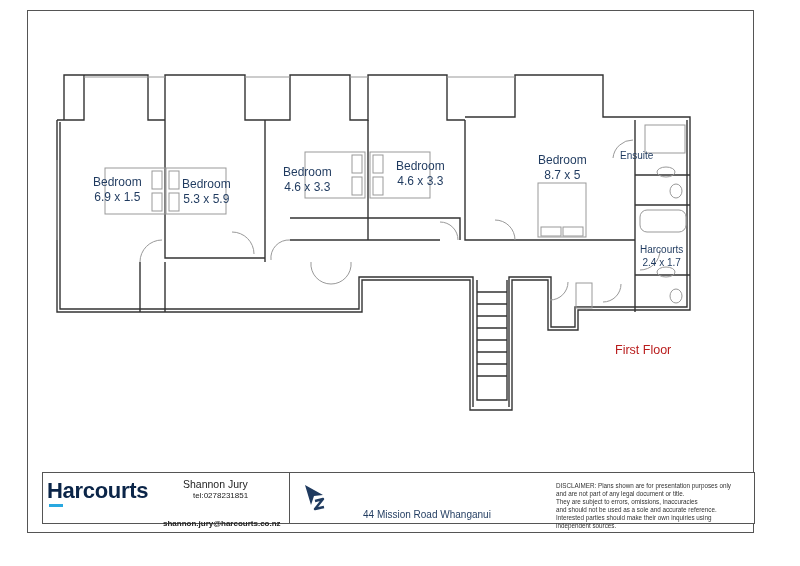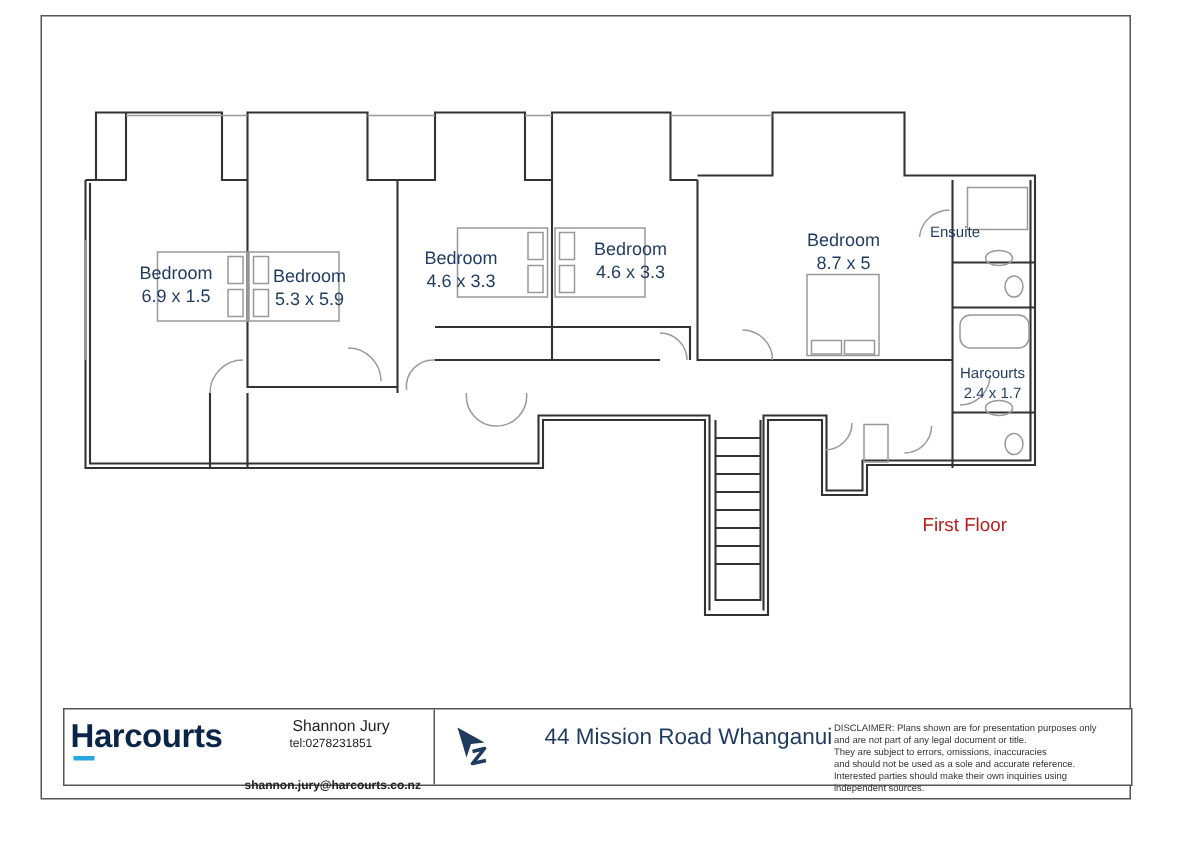--- a/index.html
+++ b/index.html
@@ -6,25 +6,25 @@
   body { width:800px; height:566px; position:relative; overflow:hidden; font-family:"Liberation Sans", sans-serif; }
   .frame { position:absolute; left:27px; top:10px; width:727px; height:523px; border:1px solid #555; box-sizing:border-box; }
   .plan { position:absolute; left:0; top:0; width:800px; height:566px; }
   .lbl { position:absolute; color:#1f3a5f; font-size:12px; text-align:center; line-height:15px; white-space:nowrap; }
   .lbl.sm { font-size:10px; line-height:13px; }
   .floor { position:absolute; left:615px; top:343px; color:#b91c1c; font-size:12.5px; }
   .tb { position:absolute; left:42px; top:472px; width:713px; height:52px; border:1.5px solid #555; box-sizing:border-box; background:#fff; }
   .tb-div { position:absolute; left:246px; top:0; width:1px; height:100%; background:#555; }
   .logo { position:absolute; left:4px; top:5px; font-size:22px; font-weight:bold; color:#0b2548; letter-spacing:-0.3px; }
   .logo-bar { position:absolute; left:6px; top:31px; width:14px; height:3px; background:#29a8e0; }
-  .agent-name { position:absolute; left:152px; top:5px; font-size:10.5px; color:#222; }
+  .agent-name { position:absolute; left:140px; top:5px; font-size:10.5px; color:#222; }
   .agent-tel { position:absolute; left:150px; top:18px; font-size:8px; color:#222; }
   .agent-email { position:absolute; left:120px; top:46px; font-size:8px; color:#222;font-weight:bold; }
   .compass { position:absolute; left:260px; top:10px; width:30px; height:32px; }
-  .address { position:absolute; left:320px; top:10px; font-size:15px; color:#1f3a5f; }
+  .address { position:absolute; left:320px; top:36px; font-size:10px; color:#1f3a5f; }
   .disclaimer { position:absolute; left:513px; top:9px; width:200px; font-size:6.3px; line-height:7.9px; color:#333; }
 </style>
 </head>
 <body>
 
 <div class="frame"></div>
 
 <svg class="plan" viewBox="0 0 800 566" xmlns="http://www.w3.org/2000/svg">
   <g fill="none" stroke="#333" stroke-width="1.4">
 

